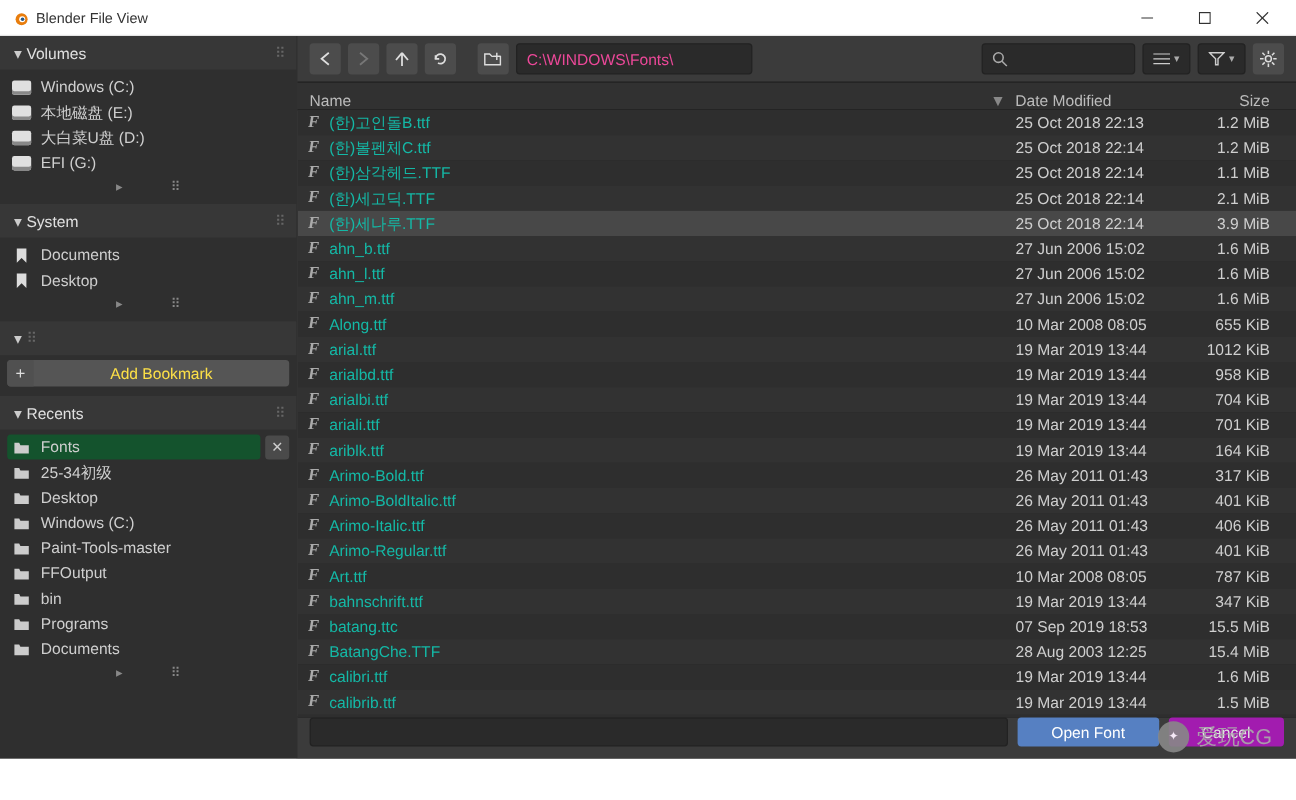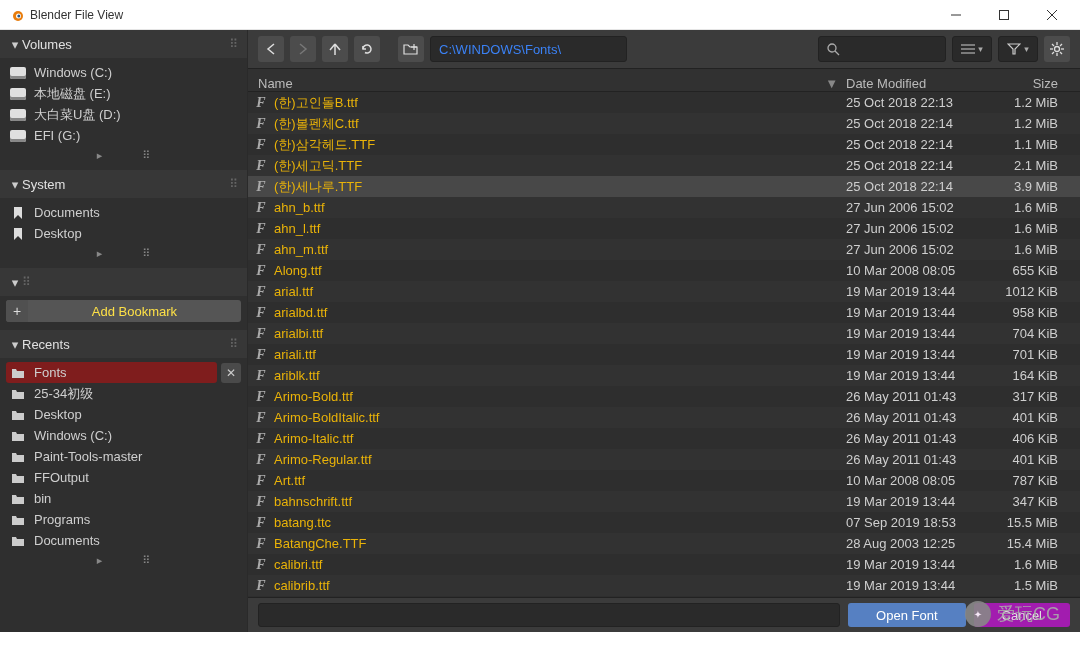--- a/index.html
+++ b/index.html
@@ -10,57 +10,57 @@
 .win-controls { display: flex; gap: 8px; }
 .win-btn { width: 40px; height: 28px; display: flex; align-items: center; justify-content: center; color: #333; }
 .main { display: flex; height: 602px; background: #3b3b3b; color: #d4d4d4; }
 .sidebar { width: 248px; background: #3b3b3b; border-right: 1px solid #2a2a2a; display: flex; flex-direction: column; overflow: hidden; }
 .section-header { height: 28px; display: flex; align-items: center; padding: 0 8px; background: #373737; cursor: pointer; }
 .section-header .tri { width: 14px; display: inline-flex; justify-content: center; color: #ccc; }
 .section-header .label { flex: 1; color: #e0e0e0; font-size: 13px; }
 .drag-dots { color: #666; letter-spacing: 1px; font-size: 12px; }
 .section-body { background: #2f2f2f; padding: 4px 6px 8px 6px; }
 .vol-item, .sys-item, .recent-item { height: 21px; display: flex; align-items: center; padding: 0 4px; border-radius: 3px; color: #cfcfcf; font-size: 13px; gap: 8px; }
-.vol-item.selected, .recent-item.selected { background: #7f1d1d; }
+.vol-item.selected, .recent-item.selected { background: #14532d; }
 .drive-icon { width: 16px; height: 12px; background: #e0e0e0; border-radius: 2px; display:inline-block; box-shadow: inset 0 -3px 0 #888; }
 .bookmark-icon, .folder-icon { width: 16px; display: inline-flex; justify-content: center; }
 .collapse-row { display: flex; align-items: center; justify-content: center; height: 14px; color: #888; font-size: 11px; margin-top: 2px; }
 .collapse-row .tri { margin-right: 40px; }
 .add-btn { display: flex; align-items: center; background: #555; border-radius: 3px; height: 22px; margin: 0; }
 .plus-box { width: 22px; height: 22px; display: flex; align-items: center; justify-content: center; background: #505050; border-radius: 3px 0 0 3px; color: #ddd; font-size: 14px; }
 .add-label { flex: 1; text-align: center; color: #fde047; font-size: 13px; }
 .recent-row { display: flex; align-items: center; gap: 4px; }
 .recent-row .recent-item { flex: 1; }
 .recent-x { width: 20px; height: 20px; display: flex; align-items: center; justify-content: center; background: #4a4a4a; border-radius: 3px; color: #ccc; font-size: 12px; }
 .content { flex: 1; display: flex; flex-direction: column; background: #3b3b3b; }
 .toolbar { height: 38px; display: flex; align-items: center; padding: 6px 10px; gap: 6px; background: #3b3b3b; }
 .tbtn { width: 26px; height: 26px; display: flex; align-items: center; justify-content: center; background: #4c4c4c; border-radius: 3px; color: #ddd; }
 .tbtn.disabled { color: #777; }
-.path-input { flex: 1; height: 26px; background: #2a2a2a; border: 1px solid #222; border-radius: 3px; padding: 0 8px; color: #3b82f6; font-size: 13px; max-width: 365px; }
+.path-input { flex: 1; height: 26px; background: #2a2a2a; border: 1px solid #222; border-radius: 3px; padding: 0 8px; color: #ec4899; font-size: 13px; max-width: 365px; }
 .search-box { width: 128px; height: 26px; background: #2a2a2a; border: 1px solid #222; border-radius: 3px; display: flex; align-items: center; padding: 0 8px; color: #888; }
 .tsel { width: 40px; height: 26px; background: #2a2a2a; border: 1px solid #222; border-radius: 3px; display: flex; align-items: center; justify-content: center; color: #ccc; gap: 3px;}
 .tgear { width: 26px; height: 26px; background: #4c4c4c; border-radius: 3px; display: flex; align-items: center; justify-content: center; color: #ddd; }
 .table-head { height: 24px; display: flex; align-items: flex-end; background: #313131; color: #bbb; font-size: 13px; border-top: 1px solid #222; border-bottom: 1px solid #222; padding-right: 14px; }
 .col-name { flex: 1; padding-left: 10px; display: flex; align-items: center; }
 .col-name .sort { margin-left: auto; margin-right: 8px; color: #888; }
 .col-date { width: 140px; }
 .col-size { width: 80px; text-align: right; padding-right: 8px; }
 .file-list { flex: 1; overflow-y: auto; background: #2b2b2b; }
 .file-row { height: 21px; display: flex; align-items: center; font-size: 13px; padding-right: 14px; }
 .file-row:nth-child(odd) { background: #2e2e2e; }
 .file-row:nth-child(even) { background: #323232; }
 .file-row.hover { background: #484848; }
 .ficon { width: 26px; display: flex; align-items: center; justify-content: center; color: #aaa; font-family: Georgia, serif; font-weight: bold; font-style: italic; font-size: 14px; }
-.fname { flex: 1; color: #eab308; }
+.fname { flex: 1; color: #14b8a6; }
 .fdate { width: 140px; color: #cfcfcf; }
 .fsize { width: 80px; text-align: right; color: #cfcfcf; padding-right: 8px; }
 .file-list::-webkit-scrollbar { width: 14px; }
 .file-list::-webkit-scrollbar-track { background: #2b2b2b; }
 .file-list::-webkit-scrollbar-thumb { background: #5a5a5a; border-radius: 7px; border: 3px solid #2b2b2b; }
-.bottom-bar { height: 35px; display: flex; align-items: center; padding: 0 10px; gap: 8px; background: #3b3b3b; border-top: 1px solid #222; }
+.bottom-bar { height: 35px; display: flex; padding: 0 10px; gap: 8px; background: #3b3b3b; border-top: 1px solid #222; }
 .filename-input { flex: 1; height: 24px; background: #2a2a2a; border: 1px solid #222; border-radius: 3px; }
 .btn-primary { height: 24px; padding: 0 28px; background: #5680c2; color: #fff; border-radius: 3px; display: flex; align-items: center; font-size: 13px; }
 .btn-secondary { height: 24px; padding: 0 28px; background: #a21caf; color: #e0e0e0; border-radius: 3px; display: flex; align-items: center; font-size: 13px; }
 .watermark { position: absolute; right: 20px; bottom: 40px; color: #aaa; font-size: 18px; display: flex; align-items: center; gap: 6px; pointer-events: none; opacity: 0.9;}
 .watermark .circle { width: 26px; height: 26px; border-radius: 50%; background: #888; display: flex; align-items: center; justify-content: center; color:#fff; font-size:10px;}
 svg { display: block; }
 </style>
 </head>
 <body>
 

